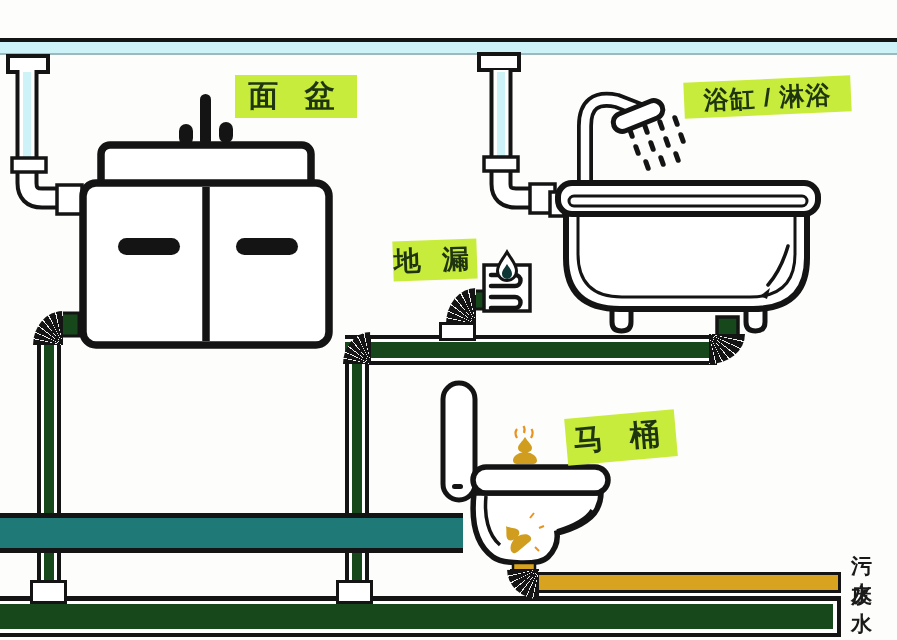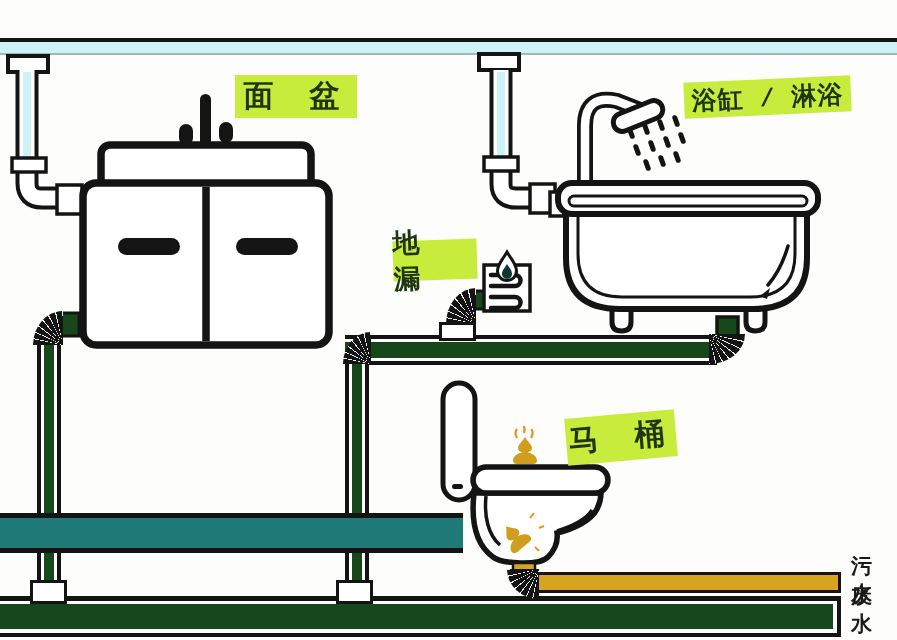--- a/index.html
+++ b/index.html
@@ -1,19 +1,19 @@
 <!DOCTYPE html>
 <html><head>
 <meta charset="utf-8">
 <style>
   html,body{margin:0;padding:0;background:#ffffff;}
   #stage{
     position:relative; width:897px; height:640px; overflow:hidden;
     background:#fdfdfb;
-    font-family:Liberation Mono, monospace;
+    font-family:Liberation Sans, sans-serif;
   }
   .abs{position:absolute;}
   
   #ceiling-line{left:0;top:38px;width:897px;height:4px;background:#141414;z-index:1;}
   #ceiling-band{left:0;top:42px;width:897px;height:11px;background:#cdf2f7;z-index:1;}
   #ceiling-edge{left:0;top:53px;width:897px;height:2px;background:#9db9bd;z-index:1;}
   .flange{background:#fff;border:4px solid #141414;box-sizing:border-box;z-index:2;}
   #flange-left{left:6px;top:54px;width:44px;height:20px;}
   #flange-right{left:477px;top:52px;width:44px;height:20px;}
   

